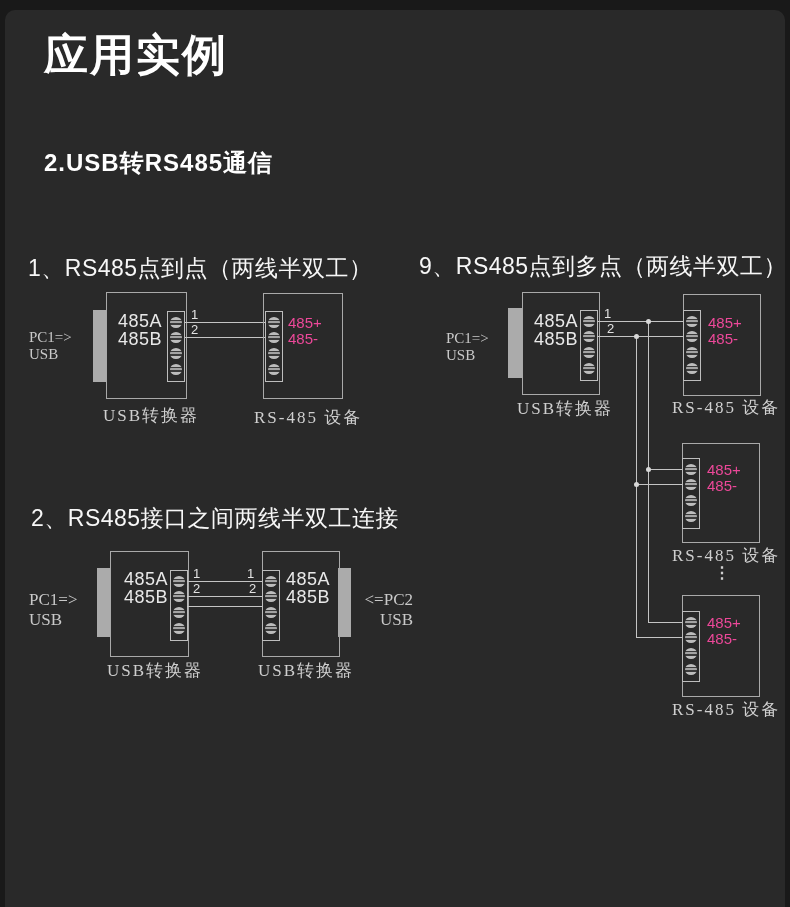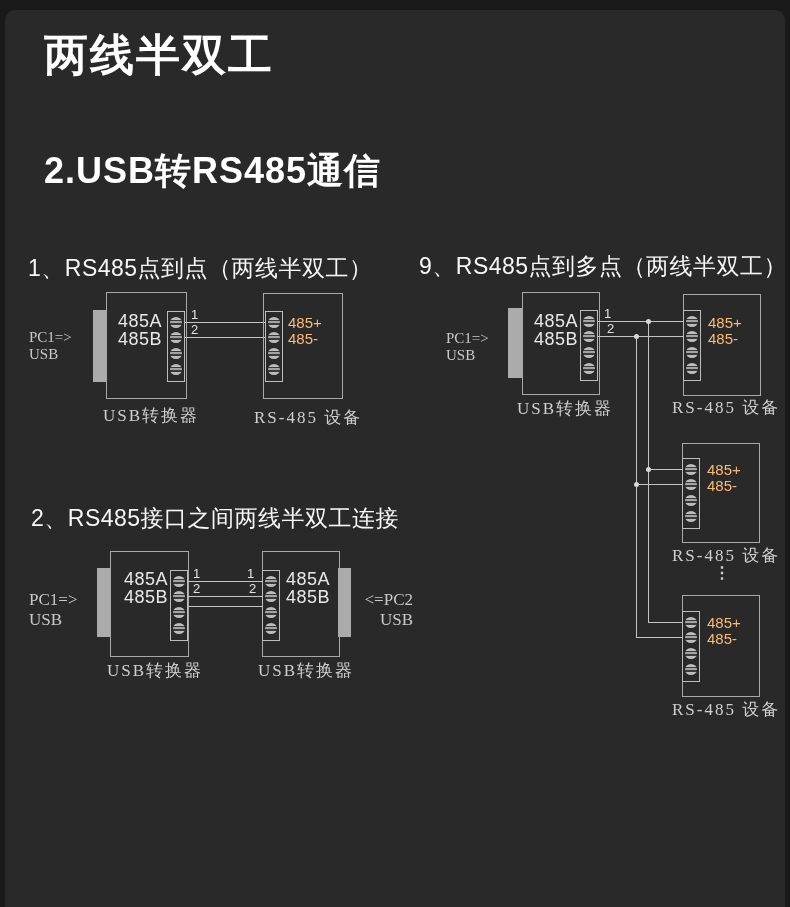--- a/index.html
+++ b/index.html
@@ -15,35 +15,35 @@
     letter-spacing:.5px;white-space:nowrap}
   .box{position:absolute;border:1px solid #a9a9a9}
   .strip{position:absolute;border:1px solid #bdbdbd;background:#292929}
   .screw{position:absolute;left:2px;width:12px;height:11px;border-radius:50%;
     background:linear-gradient(#bcbcbc 0 3px,#3a3a3a 3px 4px,#a3a3a3 4px 6px,#3a3a3a 6px 8px,#bcbcbc 8px 11px)}
   .hline{position:absolute;height:1px;background:#c4c4c4}
   .vline{position:absolute;width:1px;background:#c4c4c4}
   .dot{position:absolute;width:5px;height:5px;border-radius:50%;background:#d8d8d8}
   .conn{position:absolute;background:#ababab}
   .port{position:absolute;font-size:18px;line-height:16px;color:#e8e8e8;letter-spacing:.5px;white-space:nowrap}
-  .pm{position:absolute;font-size:15px;line-height:14px;color:#fdba74;white-space:nowrap}
+  .pm{position:absolute;font-size:15px;line-height:14px;color:#ec4899;white-space:nowrap}
   .wnum{position:absolute;font-size:13px;line-height:13px;color:#e2e2e2}
   .pc{position:absolute;font-family:"Liberation Serif",serif;font-size:15px;line-height:17px;color:#c9c9c9;white-space:nowrap}
   .pc3{font-size:17px;line-height:20px}
   .cap{position:absolute;font-family:"Liberation Serif",serif;font-size:17px;line-height:17px;
     color:#cfcfcf;letter-spacing:2px;white-space:nowrap}
   .ellipsis{position:absolute;font-size:16px;line-height:18px;color:#cfcfcf;font-weight:bold}
 </style>
 </head>
 <body>
 
 <div class="panel"></div>
 
-<h1 class="t-title" style="left:44px;top:26px;font-size:44px;letter-spacing:2px">两线半双工</h1>
-<h2 class="t-title" style="left:44px;top:147px;font-size:36px;letter-spacing:1px">2.USB转RS485通信</h2>
+<h1 class="t-title" style="left:44px;top:26px;font-size:44px;letter-spacing:2px">应用实例</h1>
+<h2 class="t-title" style="left:44px;top:147px;font-size:24px;letter-spacing:1px">2.USB转RS485通信</h2>
 
 <div>
   <div class="heading" style="left:28px;top:253px">1、RS485点到点（两线半双工）</div>
 
   <div class="pc" style="left:29px;top:329px">
     <div>PC1=&gt;</div>
     <div>USB</div>
   </div>
 
   <div class="conn" style="left:93px;top:310px;width:13px;height:72px"></div>

